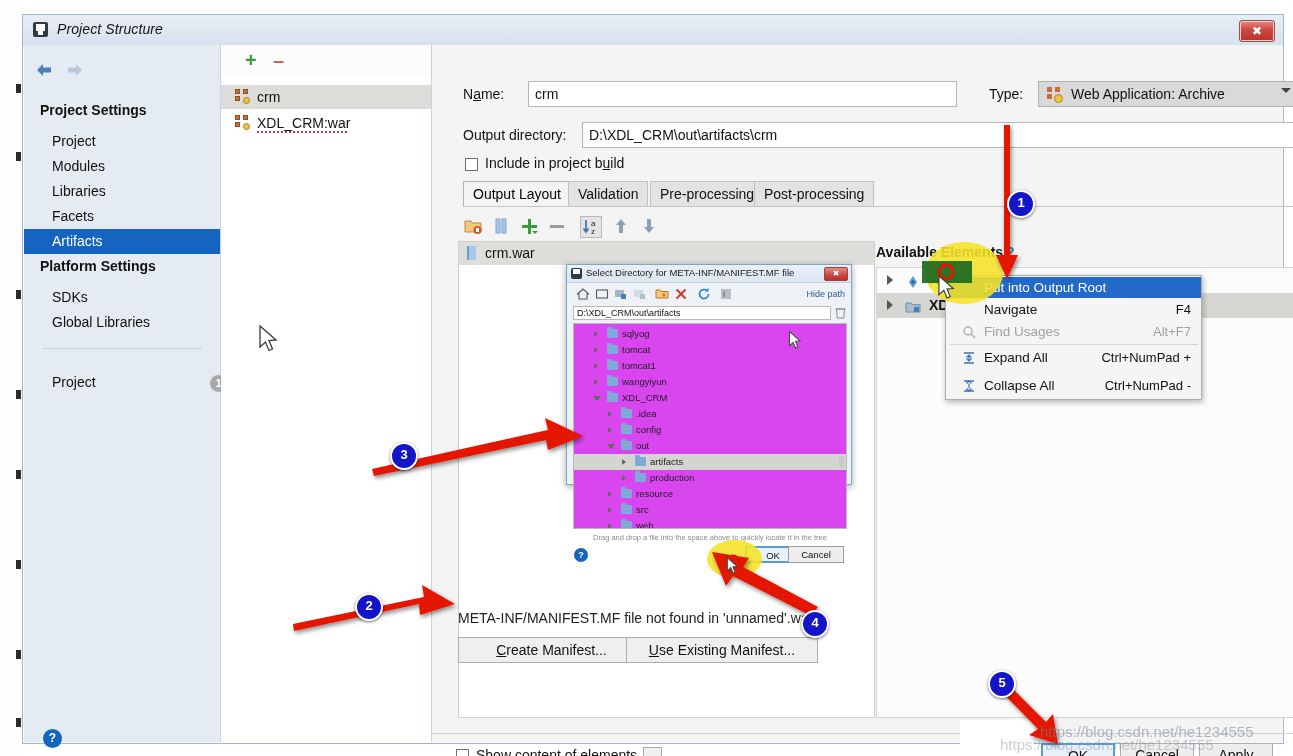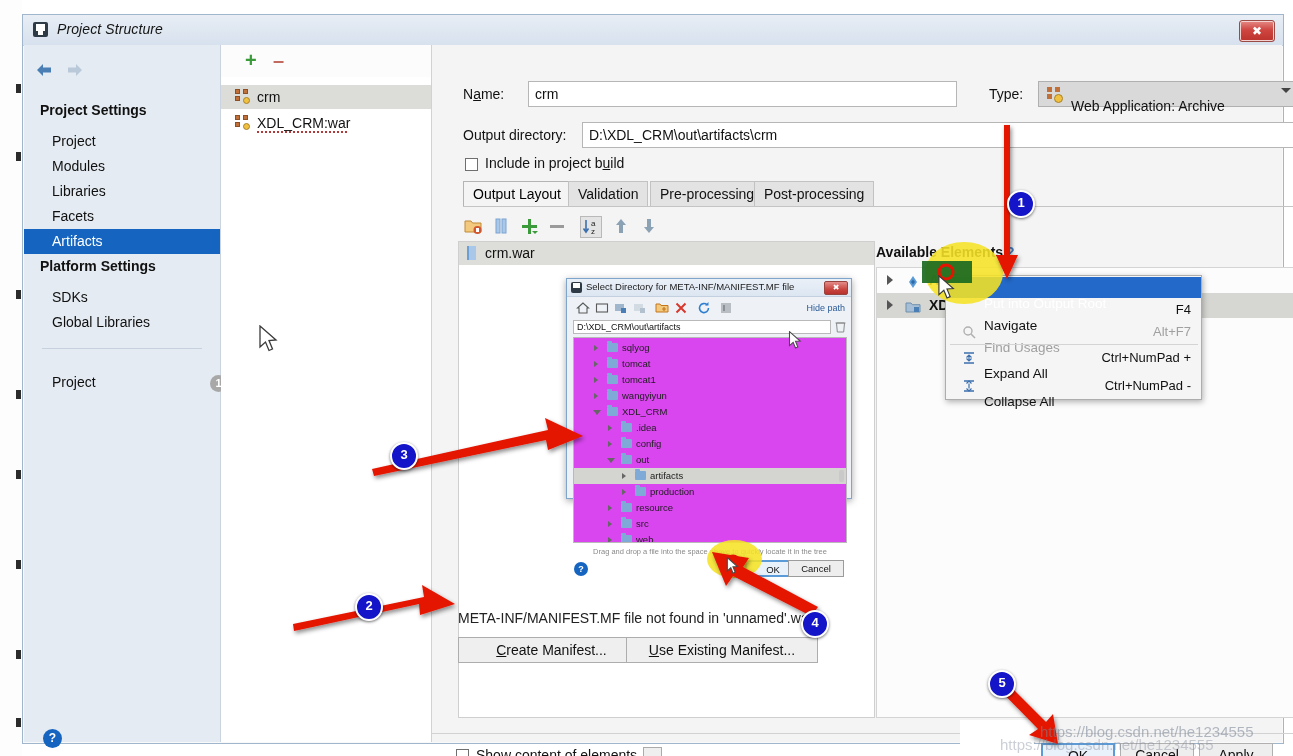--- a/index.html
+++ b/index.html
@@ -109,21 +109,21 @@
   .lbl{position:absolute;font-size:14px;color:#111;}
   .u{text-decoration:underline;}
   .txtfield{
     position:absolute;background:#fff;border:1px solid #b6b6b6;box-sizing:border-box;
     font-size:14px;color:#111;padding:3px 6px;cursor:text;
   }
   .combo{
     position:absolute;background:#d9d9d9;border:1px solid #b0b0b0;box-sizing:border-box;
     font-size:14px;color:#111;cursor:pointer;
   }
-  .combo .cv{position:absolute;left:32px;top:16px;}
+  .combo .cv{position:absolute;left:32px;top:4px;}
   .combo .carat{position:absolute;right:9px;top:6px;width:0;height:0;
     border-left:5px solid transparent;border-right:5px solid transparent;border-top:5px solid #444;}
   .combo .cico{position:absolute;left:8px;top:5px;width:16px;height:16px;}
   .browse-btn{
     position:absolute;width:24px;height:23px;background:#efefef;border:1px solid #ababab;
     box-sizing:border-box;font-size:11px;color:#333;text-align:center;line-height:19px;cursor:pointer;
   }
   .chk{
     position:absolute;width:13px;height:13px;background:#fff;border:1px solid #6f6f6f;box-sizing:border-box;cursor:pointer;
   }
@@ -174,21 +174,21 @@
   
   .dlg-btn{
     position:absolute;top:728px;height:25px;width:74px;background:#eeeeee;border:1px solid #b0b0b0;
     box-sizing:border-box;font-size:14px;color:#111;text-align:center;line-height:23px;cursor:pointer;
   }
   .dlg-btn.default{border:2px solid #5a9bd8;background:#e9f1fa;}
   .white-patch{position:absolute;left:937px;top:705px;width:74px;height:46px;background:#fff;}
 
   
   .sdlg{
-    position:absolute;left:543px;top:263px;width:286px;height:221px;
+    position:absolute;left:543px;top:249px;width:286px;height:221px;
     background:#eef2f7;border:1px solid #7fa5cc;box-sizing:border-box;
     box-shadow:0 2px 7px rgba(0,0,0,.35);
   }
   .sdlg-tb{position:absolute;left:0;top:0;width:100%;height:17px;
     background:linear-gradient(180deg,#eaf0f7 0%,#dce6f2 100%);border-bottom:1px solid #c2d0e0;}
   .sdlg-ico{position:absolute;left:4px;top:3px;width:11px;height:11px;background:#2e3a46;border-radius:2px;}
   .sdlg-ico:before{content:"";position:absolute;left:2px;top:1px;width:7px;height:5px;background:#fff;}
   .sdlg-title{position:absolute;left:19px;top:2px;font-size:9.5px;color:#1a1a1a;white-space:nowrap;}
   .sdlg-x{position:absolute;right:3px;top:2px;width:22px;height:12px;border-radius:2px;
     background:linear-gradient(180deg,#e38c88 0%,#c94540 60%,#b8322d 100%);
@@ -224,21 +224,21 @@
 
   
   .ctxmenu{
     position:absolute;left:922px;top:260px;width:257px;height:125px;
     background:#f5f5f5;border:1px solid #adadad;box-sizing:border-box;
     box-shadow:1px 2px 6px rgba(0,0,0,.3);
   }
   .ctx-item{position:absolute;left:0;width:255px;height:21px;line-height:21px;font-size:13.5px;color:#111;cursor:pointer;}
   .ctx-item.hl{background:#2369c9;color:#fff;}
   .ctx-item.disabled{color:#a0a0a0;cursor:default;}
-  .ctx-lab{position:absolute;left:38px;top:0;margin-top:16px;}
+  .ctx-lab{position:absolute;left:38px;top:0;}
   .ctx-key{position:absolute;right:10px;top:0;font-size:13px;}
   .ctx-sep{position:absolute;left:4px;width:248px;height:1px;background:#d4d4d4;}
   .ctx-gico{position:absolute;left:16px;top:3px;width:15px;height:15px;}
 
   
   .anno{position:absolute;left:0;top:0;width:1293px;height:756px;pointer-events:none;}
   .numbadge{
     position:absolute;width:24px;height:24px;border-radius:50%;
     background:#1414c8;border:2px solid #ffffff;
     box-shadow:0 1px 3px rgba(0,0,0,.55);

